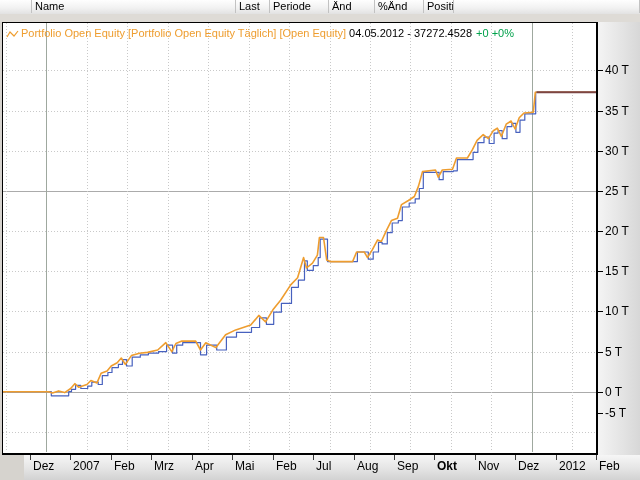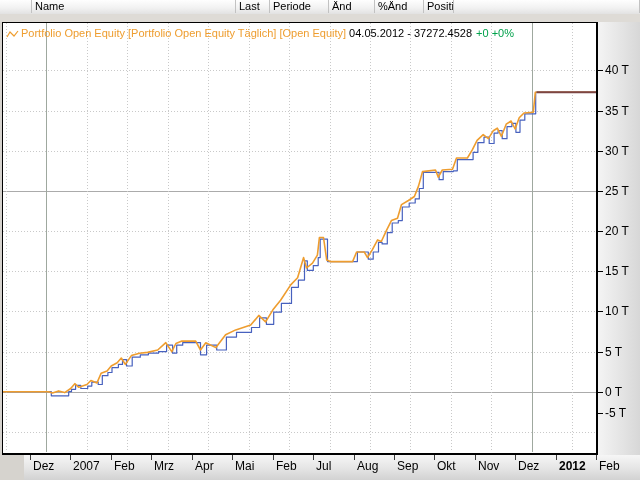--- a/index.html
+++ b/index.html
@@ -127,22 +127,22 @@
     <div class="xtick-label" style="left: 211px;">Mai</div>
     <div class="xtick-mark" style="left: 249px;"></div>
     <div class="xtick-label" style="left: 252px;">Feb</div>
     <div class="xtick-mark" style="left: 289px;"></div>
     <div class="xtick-label" style="left: 292px;">Jul</div>
     <div class="xtick-mark" style="left: 330px;"></div>
     <div class="xtick-label" style="left: 333px;">Aug</div>
     <div class="xtick-mark" style="left: 370px;"></div>
     <div class="xtick-label" style="left: 373px;">Sep</div>
     <div class="xtick-mark" style="left: 410px;"></div>
-    <div class="xtick-label" style="left: 413px;">Okt</div>
+    <div class="xtick-label" style="left: 413px; font-weight: bold;">Okt</div>
     <div class="xtick-mark" style="left: 451px;"></div>
     <div class="xtick-label" style="left: 454px;">Nov</div>
     <div class="xtick-mark" style="left: 491px;"></div>
     <div class="xtick-label" style="left: 494px;">Dez</div>
     <div class="xtick-mark" style="left: 532px;"></div>
-    <div class="xtick-label" style="left: 535px; font-weight: bold;">2012</div>
+    <div class="xtick-label" style="left: 535px;">2012</div>
     <div class="xtick-mark" style="left: 572px;"></div>
     <div class="xtick-label" style="left: 575px;">Feb</div>
   </div>
 
 </body></html>

